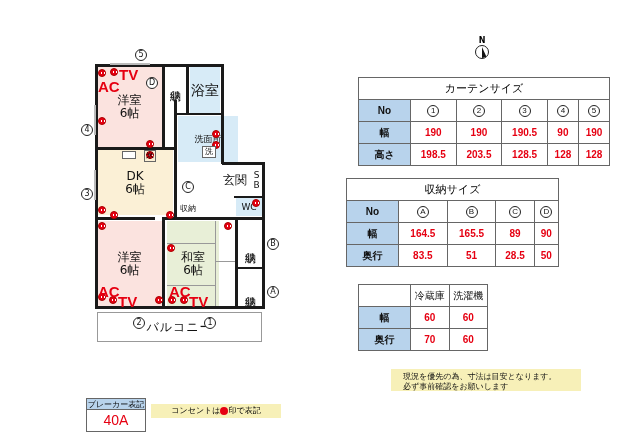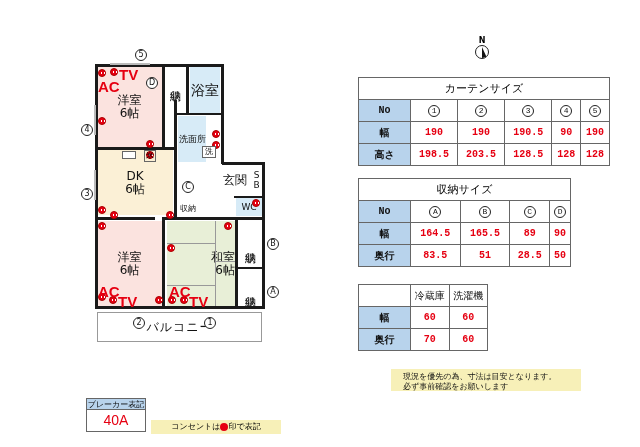--- a/index.html
+++ b/index.html
@@ -15,51 +15,51 @@
   .green { background: #e8efd7; }
   .white { background: #ffffff; }
   .outlet { position: absolute; width: 8px; height: 8px; border-radius: 50%; background: #e60012; border: 1px solid #a00; }
   .outlet::after { content: ""; position: absolute; left: 2px; top: 2px; width: 2px; height: 2px; border-left: 1px solid #fff; border-right: 1px solid #fff; }
   .lbl-red { position: absolute; color: #e60012; font-size: 15px; font-weight: bold; font-family: "Liberation Sans", sans-serif; }
   .circ { position: absolute; width: 12px; height: 12px; border: 1px solid #222; border-radius: 50%; font-size: 8px; line-height: 10px; text-align: center; background: #fff; color: #111; }
   .vtxt { writing-mode: vertical-rl; text-orientation: upright; letter-spacing: 1px; font-size: 11px; }
   .window { position: absolute; background: #bbbbbb; }
 
   
-  table { border-collapse: collapse; position: absolute; font-family: Liberation Mono, monospace; border-radius: 25px; }
+  table { border-collapse: collapse; position: absolute; font-family: Liberation Sans, sans-serif; border-radius: 25px; }
   td, th { border: 1px solid #666; text-align: center; font-size: 10px; font-weight: bold; height: 22px; }
   th.title { background: #fff; font-weight: normal; font-size: 11px; height: 22px; }
   td.hd { background: #b8d3ec; color: #111; width: 52px; }
   td.val { color: #e60012; margin-top: 32px; }
   td.no { color: #111; font-weight: normal; }
   .cnum { display: inline-block; width: 12px; height: 12px; border: 1px solid #222; border-radius: 50%; font-size: 8px; line-height: 10px; }
 
   .note { position: absolute; background: #f7f0b8; font-size: 8px; line-height: 10px; padding: 3px 0 3px 12px; color: #111; font-family: "Liberation Sans", sans-serif; margin-left: 35px; }
   .breaker { position: absolute; border: 1px solid #666; text-align: center; }
   .breaker .top { background: #b8d3ec; font-size: 8px; height: 11px; line-height: 11px; border-bottom: 1px solid #666; }
   .breaker .val { color: #e60012; font-size: 14px; line-height: 20px; font-family: "Liberation Sans", sans-serif; }
-  .legend { position: absolute; background: #f7f0b8; font-size: 8px; line-height: 14px; text-align: center; font-family: "Liberation Sans", sans-serif; margin-top: 16px; }
+  .legend { position: absolute; background: #f7f0b8; font-size: 8px; line-height: 14px; text-align: center; font-family: "Liberation Sans", sans-serif; }
   .legend .dot { display:inline-block; width:8px; height:8px; border-radius:50%; background:#e60012; vertical-align:middle; }
 </style>
 </head>
 <body>
 
 <div class="abs" style="left:0;top:0;width:300px;height:360px;">
 
   <div class="room pink" style="left:97px;top:67px;width:65px;height:80px;">
     <span>洋室</span>
     <span>6帖</span>
   </div>
   <div class="room white" style="left:164px;top:67px;width:22px;height:30px;">
     <span class="vtxt">収納</span>
   </div>
   <div class="room blue" style="left:190px;top:67px;width:30px;height:46px;">
     <span style="font-size:14px;">浴室</span>
   </div>
-  <div class="room blue" style="left:178px;top:116px;width:28px;height:46px;align-items:flex-end;">
+  <div class="room blue" style="left:178px;top:116px;width:60px;height:46px;">
     <span style="font-size:9px;">洗面所</span>
   </div>
   <div class="room beige" style="left:97px;top:150px;width:76px;height:65px;">
     <span>DK</span>
     <span>6帖</span>
   </div>
   <div class="room white" style="left:222px;top:165px;width:26px;height:30px;">
     <span style="font-size:12px;">玄関</span>
   </div>
   <div class="room white" style="left:250px;top:165px;width:12px;height:30px;">
@@ -68,21 +68,21 @@
   <div class="room blue" style="left:236px;top:198px;width:26px;height:18px;">
     <span style="font-size:9px;">WC</span>
   </div>
   <div class="room white" style="left:177px;top:200px;width:22px;height:16px;">
     <span style="font-size:8px;">収納</span>
   </div>
   <div class="room pink" style="left:97px;top:221px;width:65px;height:85px;">
     <span>洋室</span>
     <span>6帖</span>
   </div>
-  <div class="room green" style="left:167px;top:221px;width:68px;height:85px;align-items:flex-end;">
+  <div class="room green" style="left:167px;top:221px;width:52px;height:85px;">
     <span>和室</span>
     <span>6帖</span>
   </div>
   <div class="room white" style="left:238px;top:221px;width:24px;height:46px;">
     <span class="vtxt">収納</span>
   </div>
   <div class="room white" style="left:238px;top:270px;width:24px;height:36px;">
     <span class="vtxt">収納</span>
   </div>
   <div class="room white" style="left:97px;top:312px;width:165px;height:30px;border:1px solid #999;">
@@ -192,21 +192,21 @@
     <td class="hd">高さ</td>
     <td class="val">198.5</td>
     <td class="val">203.5</td>
     <td class="val">128.5</td>
     <td class="val">128</td>
     <td class="val">128</td>
   </tr>
 </tbody>
   </table>
 
-<table style="left:358px;top:178px;width:213px;">
+<table style="left:346px;top:178px;width:213px;">
   <tbody>
       <tr>
         <th class="title" colspan="5">収納サイズ</th>
       </tr>
   <tr>
     <td class="hd">No</td>
     <td class="no"><span class="cnum">A</span></td>
     <td class="no"><span class="cnum">B</span></td>
     <td class="no"><span class="cnum">C</span></td>
     <td class="no"><span class="cnum">D</span></td>

